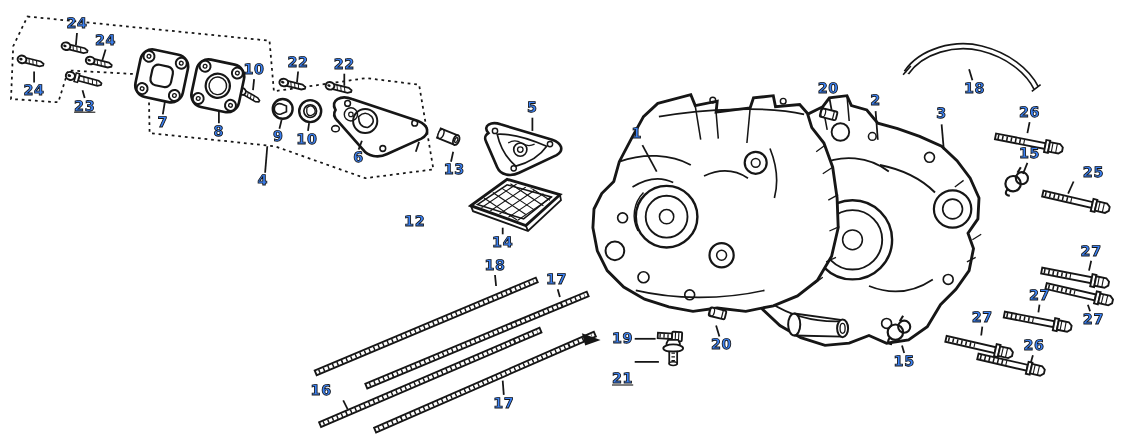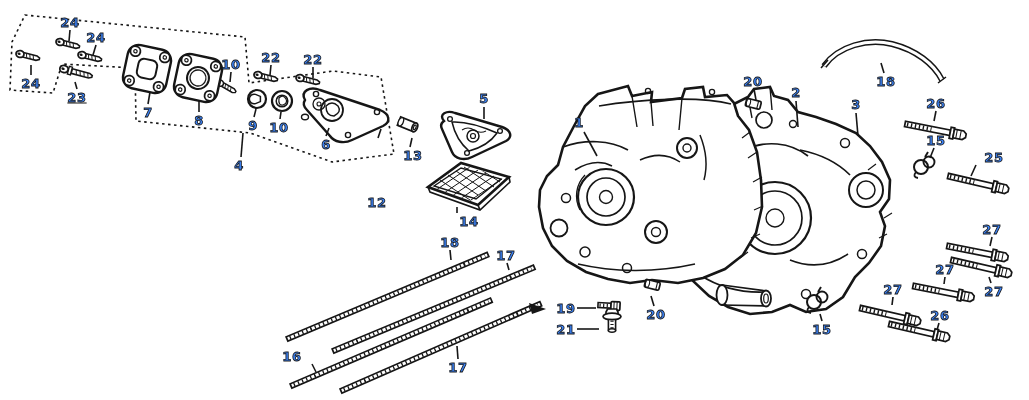--- a/index.html
+++ b/index.html
@@ -298,32 +298,32 @@
       <div class="part-label" style="left: 239px; top: 165px;">4</div>
       <div class="part-label" style="left: 484px; top: 98px;">5</div>
       <div class="part-label" style="left: 326px; top: 144px;">6</div>
       <div class="part-label" style="left: 148px; top: 112px;">7</div>
       <div class="part-label" style="left: 199px; top: 120px;">8</div>
       <div class="part-label" style="left: 253px; top: 125px;">9</div>
       <div class="part-label" style="left: 279px; top: 127px;">10</div>
       <div class="part-label" style="left: 231px; top: 64px;">10</div>
       <div class="part-label" style="left: 377px; top: 158px; margin-top: 44px;">12</div>
       <div class="part-label" style="left: 413px; top: 155px;">13</div>
-      <div class="part-label" style="left: 457px; top: 221px; margin-left: 12px;">14</div>
+      <div class="part-label" style="left: 457px; top: 221px;">14</div>
       <div class="part-label" style="left: 936px; top: 140px;">15</div>
       <div class="part-label" style="left: 822px; top: 329px;">15</div>
       <div class="part-label" style="left: 292px; top: 356px;">16</div>
       <div class="part-label" style="left: 506px; top: 255px;">17</div>
       <div class="part-label" style="left: 458px; top: 367px;">17</div>
       <div class="part-label" style="left: 886px; top: 81px;">18</div>
       <div class="part-label" style="left: 450px; top: 242px;">18</div>
       <div class="part-label" style="left: 566px; top: 308px; text-align: right;">19</div>
       <div class="part-label" style="left: 753px; top: 81px;">20</div>
       <div class="part-label" style="left: 656px; top: 314px;">20</div>
-      <div class="part-label" style="left: 566px; top: 329px;">21</div>
+      <div class="part-label" style="left: 566px; top: 345px; text-decoration: underline;">21</div>
       <div class="part-label" style="left: 271px; top: 57px;">22</div>
       <div class="part-label" style="left: 313px; top: 59px;">22</div>
       <div class="part-label" style="left: 77px; top: 97px; text-decoration: underline;">23</div>
       <div class="part-label" style="left: 70px; top: 22px;">24</div>
       <div class="part-label" style="left: 96px; top: 37px;">24</div>
       <div class="part-label" style="left: 31px; top: 83px;">24</div>
       <div class="part-label" style="left: 952px; top: 157px; margin-left: 42px;">25</div>
       <div class="part-label" style="left: 936px; top: 103px;">26</div>
       <div class="part-label" style="left: 940px; top: 315px;">26</div>
       <div class="part-label" style="left: 992px; top: 229px;">27</div>

